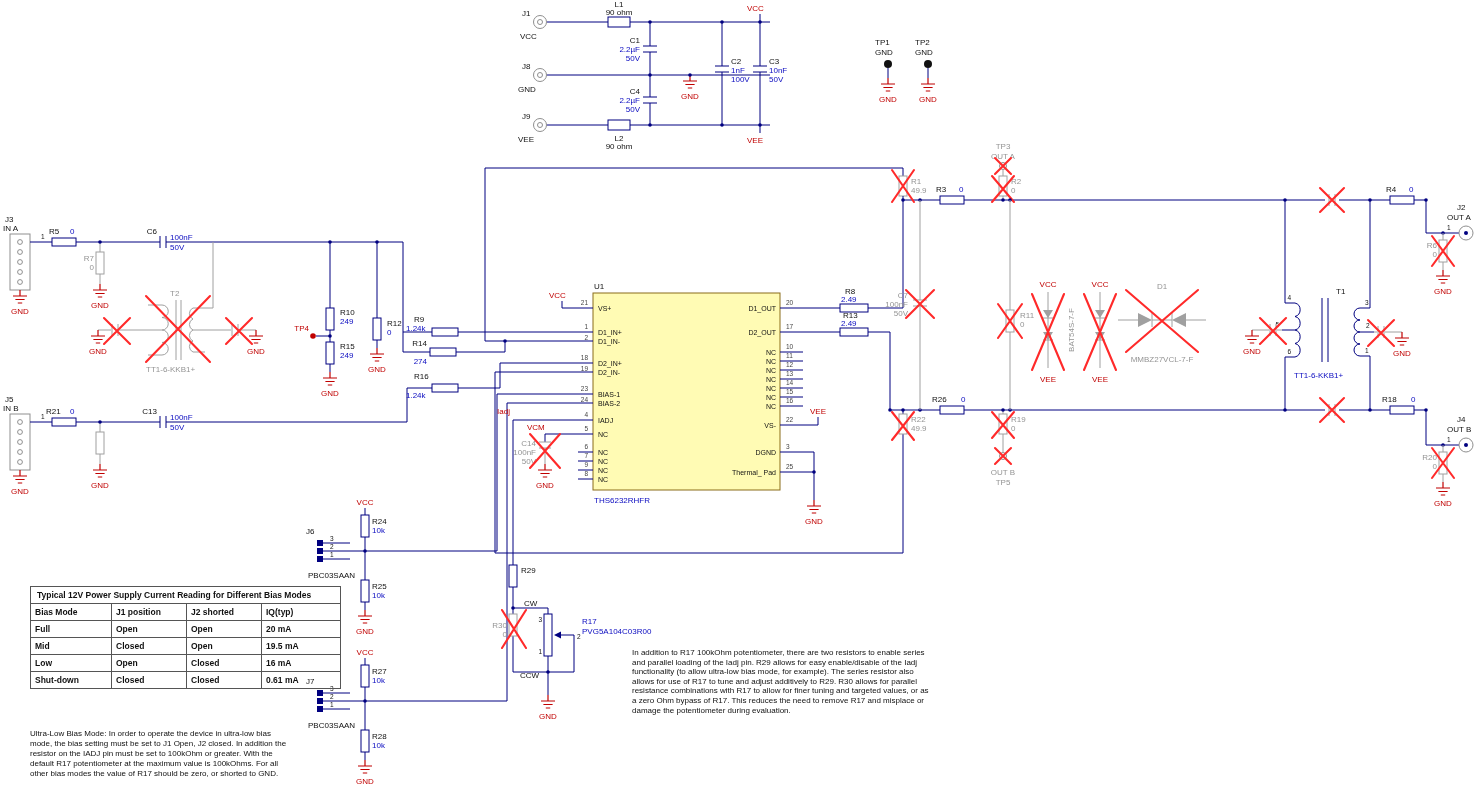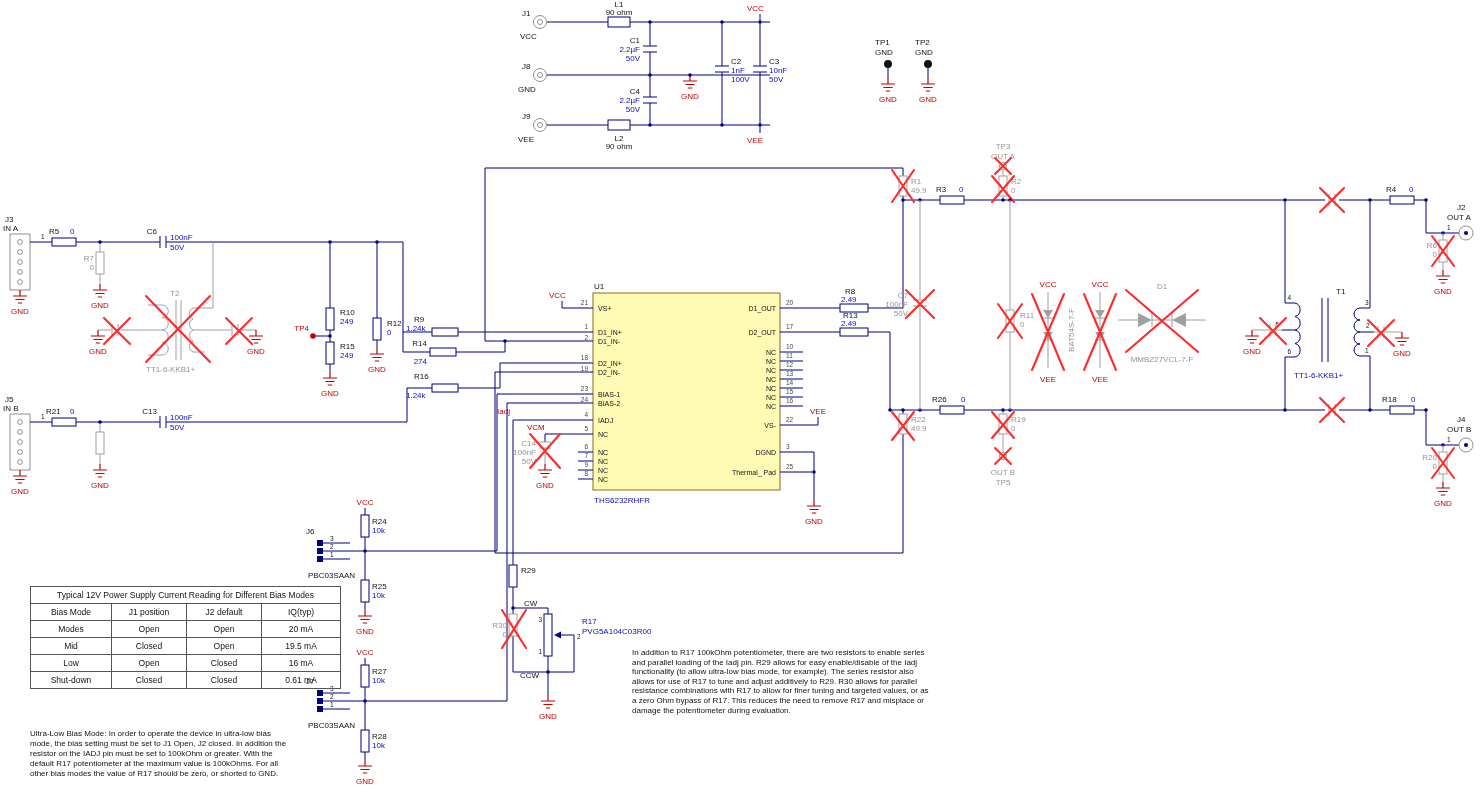--- a/index.html
+++ b/index.html
@@ -19,21 +19,21 @@
   .resg{fill:none;stroke:#a0a0a0;stroke-width:1}
   .gn{stroke:#c00000;stroke-width:1.2;fill:none}
   .dot{fill:#000080}
   .x{stroke:#ff2a2a;stroke-width:2.1;fill:none;stroke-linecap:round}
   .icbox{fill:#fffbb4;stroke:#8a6d1a;stroke-width:1}
   .conn{fill:none;stroke:#8f8f8f;stroke-width:1}
   .fillg{fill:#a0a0a0;stroke:none}
   .filln{fill:#000080;stroke:none}
   .tblwrap{position:absolute;left:30px;top:586px}
   .tblwrap table{border-collapse:collapse;font:8.5px "Liberation Sans",sans-serif;color:#111}
-  .tblwrap td,.tblwrap th{border:1px solid #555;text-align:center;padding:3px 4px;font-weight:normal}
+  .tblwrap td,.tblwrap th{border:1px solid #555;text-align:left;padding:3px 4px;font-weight:bold}
   .tblwrap .ttl{font-size:8.5px;padding:3px 6px}
   .note1{position:absolute;left:30px;top:729px;width:264px;font:8px/1.25 "Liberation Sans",sans-serif;color:#111}
   .note2{position:absolute;left:632px;top:648px;width:300px;font:8px/1.2 "Liberation Sans",sans-serif;color:#111}
 </style>
 </head>
 <body>
 
 <div class="stage">
 <svg width="1484" height="792" viewBox="0 0 1484 792">
 <defs>
@@ -612,25 +612,25 @@
 
 <div class="tblwrap">
   <table>
     <tbody>
           <tr>
             <td class="ttl" colspan="4">Typical 12V Power Supply Current Reading for Different Bias Modes</td>
           </tr>
     <tr>
       <th style="width:72px">Bias Mode</th>
       <th style="width:66px">J1 position</th>
-      <th style="width:66px">J2 default</th>
+      <th style="width:66px">J2 shorted</th>
       <th style="width:70px">IQ(typ)</th>
     </tr>
     <tr>
-            <td>Modes</td>
+            <td>Full</td>
             <td>Open</td>
             <td>Open</td>
             <td>20 mA</td>
           </tr>
     <tr>
             <td>Mid</td>
             <td>Closed</td>
             <td>Open</td>
             <td>19.5 mA</td>
           </tr>

